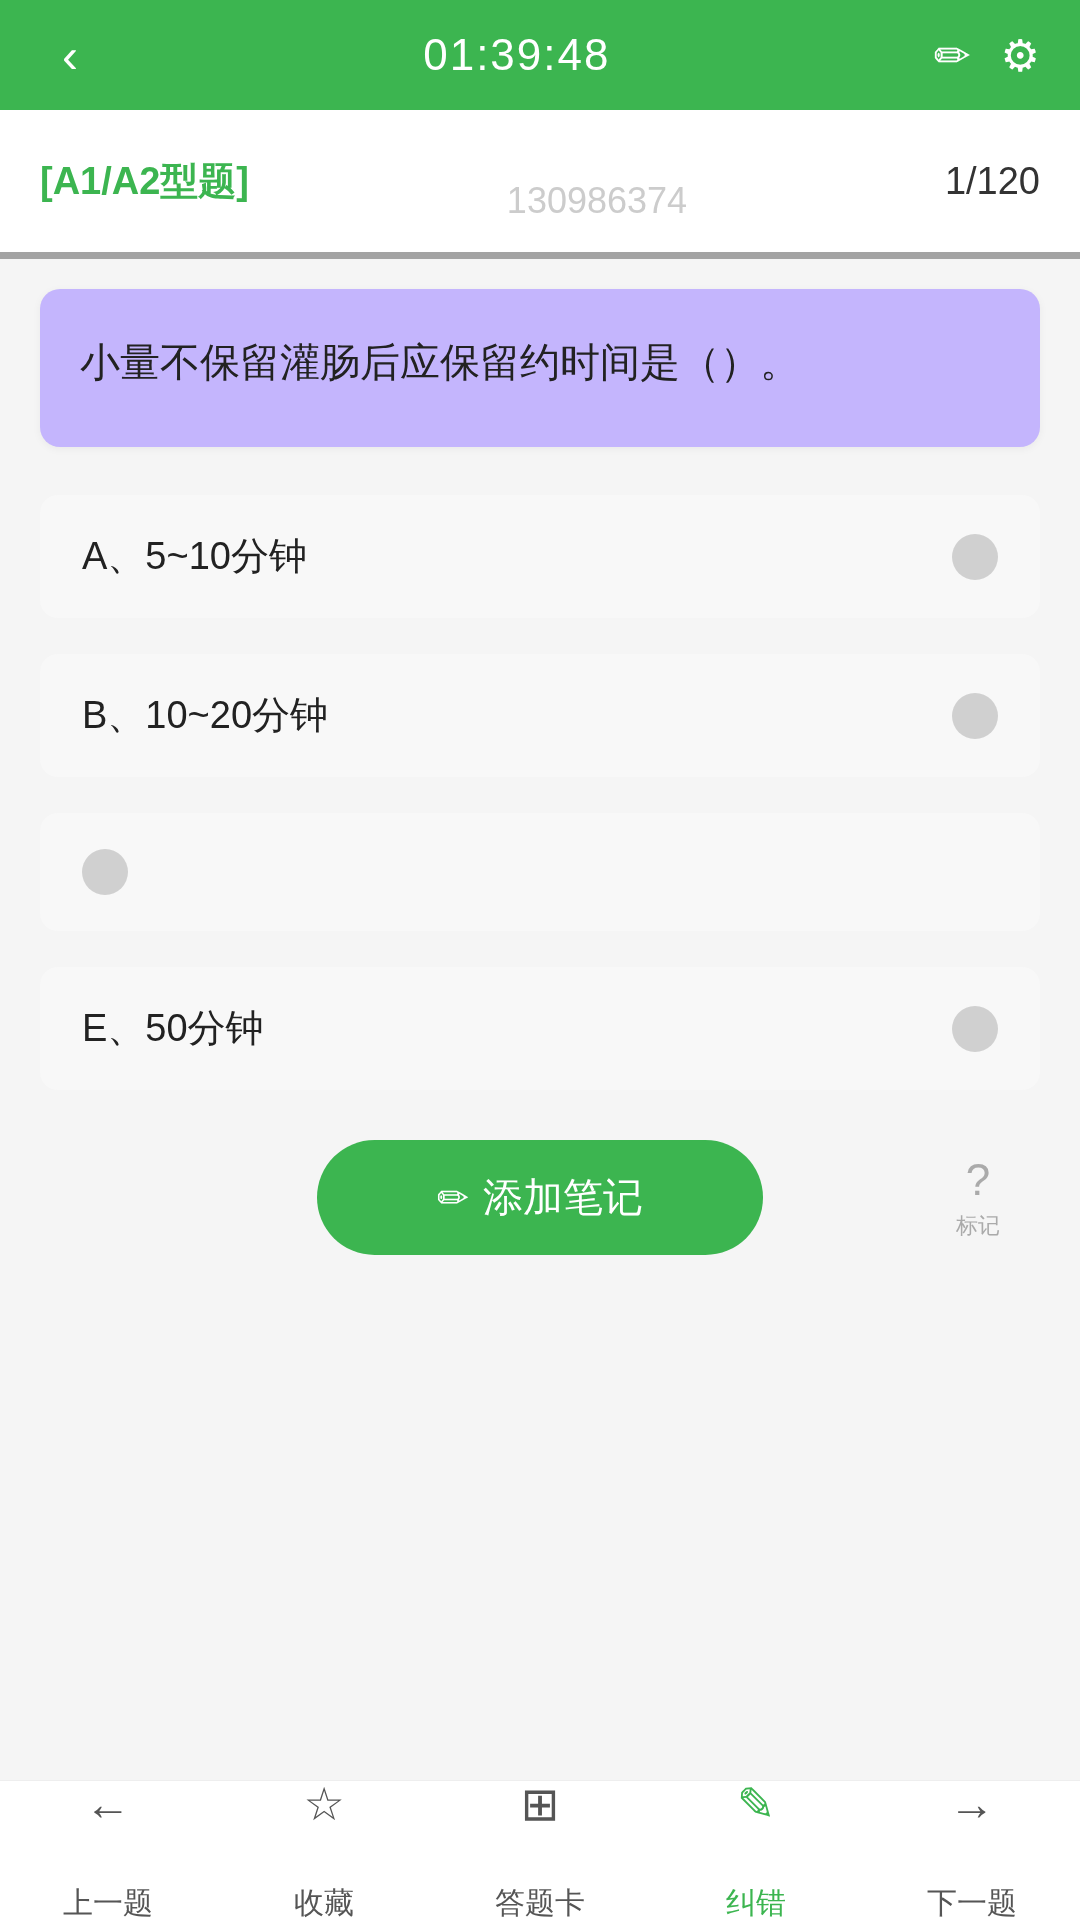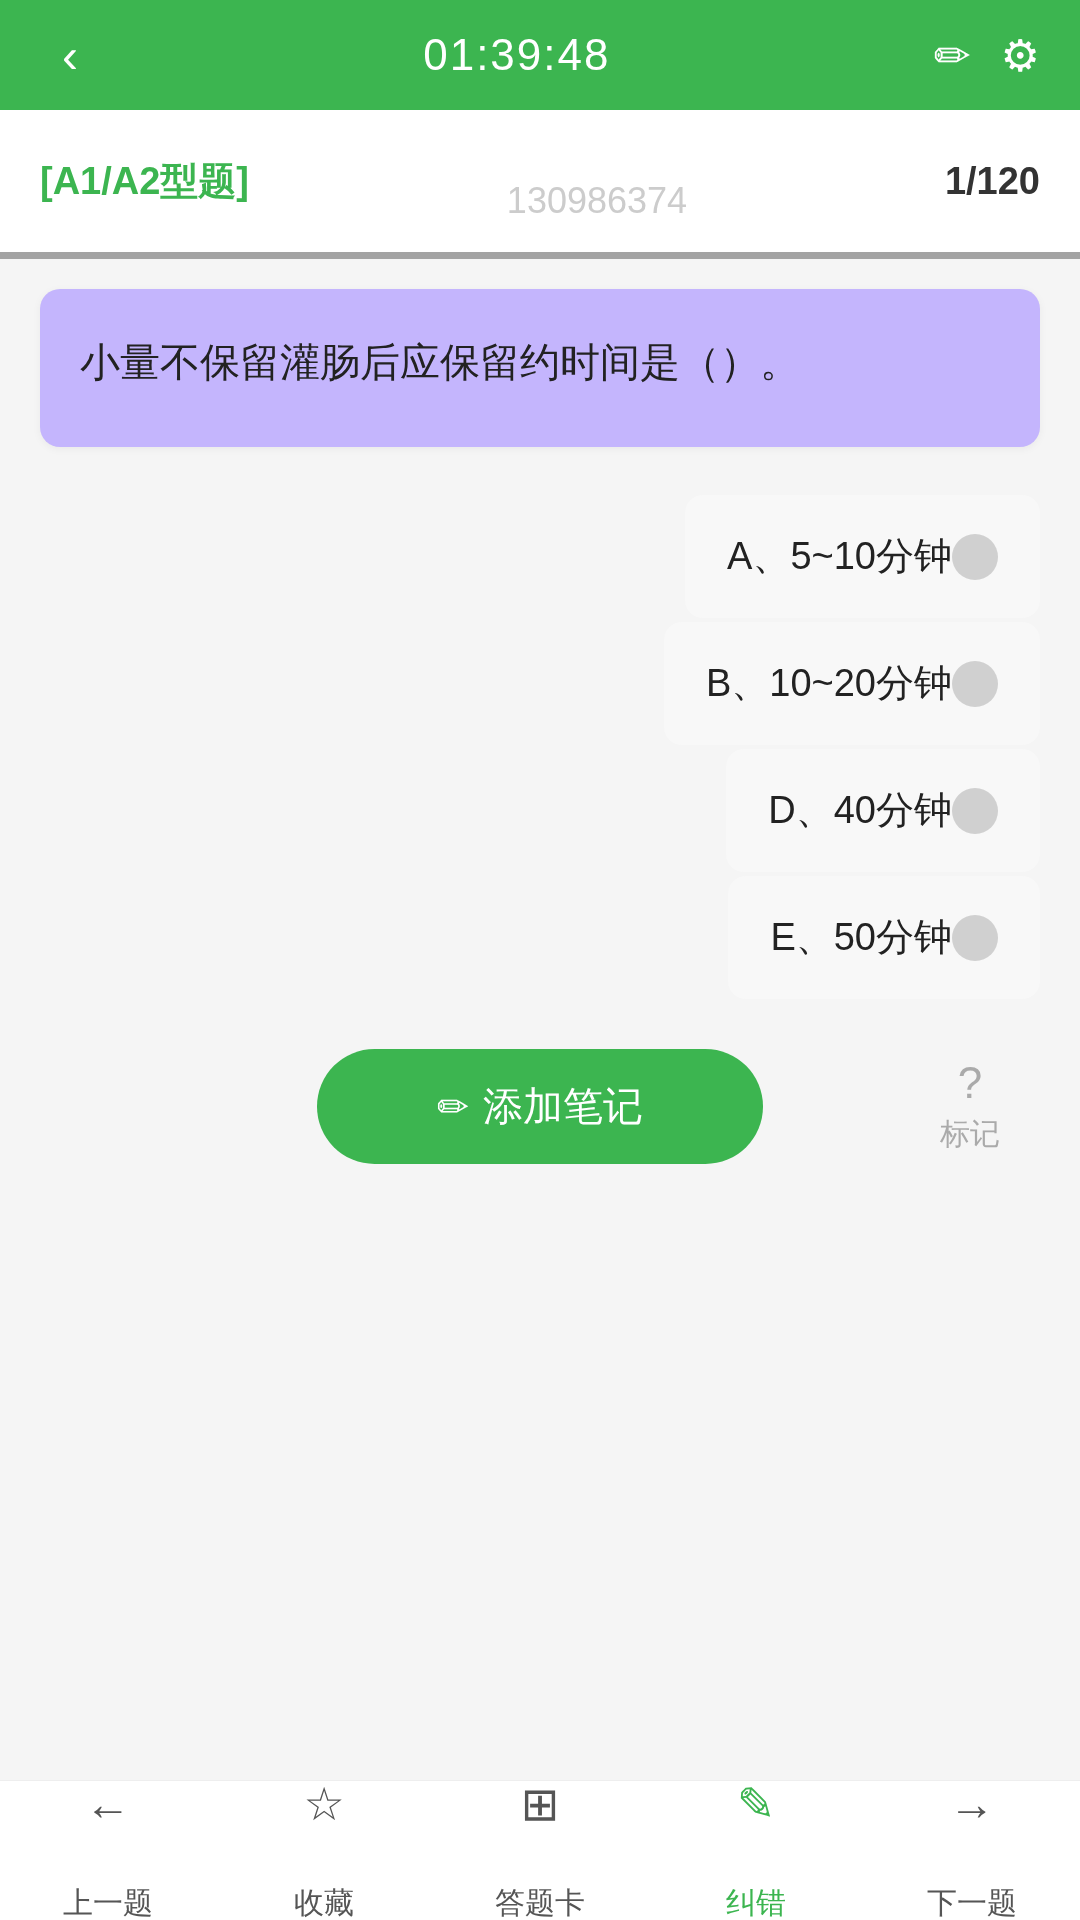--- a/index.html
+++ b/index.html
@@ -73,21 +73,21 @@
 
     .meta-id {
       color: #ccc;
       font-size: 36px;
       margin-top: 40px;
     }
 
     .meta-progress {
       color: #333;
       font-size: 38px;
-      font-weight: 700;
+      font-weight: 400;
     }
 
     
     .main-content {
       flex: 1;
       padding: 30px 40px;
       background: #f5f5f5;
       display: flex;
       flex-direction: column;
       gap: 0;
@@ -107,23 +107,22 @@
       font-size: 40px;
       color: #222;
       line-height: 1.7;
       font-weight: 500;
     }
 
     
     .options-list {
       display: flex;
       flex-direction: column;
-      gap: 4px;
+      gap: 36px;
       margin-bottom: 30px;
-      align-items: flex-end;
     }
 
     .option-item {
       background: #f8f8f8;
       border-radius: 18px;
       padding: 34px 40px;
       display: flex;
       align-items: center;
       justify-content: space-between;
       cursor: pointer;
@@ -178,21 +177,21 @@
       gap: 6px;
       cursor: pointer;
     }
 
     .mark-btn .question-mark {
       font-size: 44px;
       color: #aaa;
     }
 
     .mark-btn .mark-label {
-      font-size: 30px;
+      font-size: 22px;
       color: #aaa;
     }
 
     
     .bottom-nav {
       background: white;
       height: 140px;
       display: flex;
       align-items: center;
       justify-content: space-around;
@@ -257,21 +256,20 @@
   <div class="options-list">
   <div class="option-item">
       <span class="option-label">A、5~10分钟</span>
       <div class="option-radio"></div>
     </div>
       <div class="option-item">
       <span class="option-label">B、10~20分钟</span>
       <div class="option-radio"></div>
     </div>
       <div class="option-item">
-      <span class="option-label">D、40分钟</span>
       <div class="option-radio"></div>
     </div>
       <div class="option-item">
       <span class="option-label">E、50分钟</span>
       <div class="option-radio"></div>
     </div>
     </div>
 
   <div class="action-area">
     <button class="add-note-btn">

